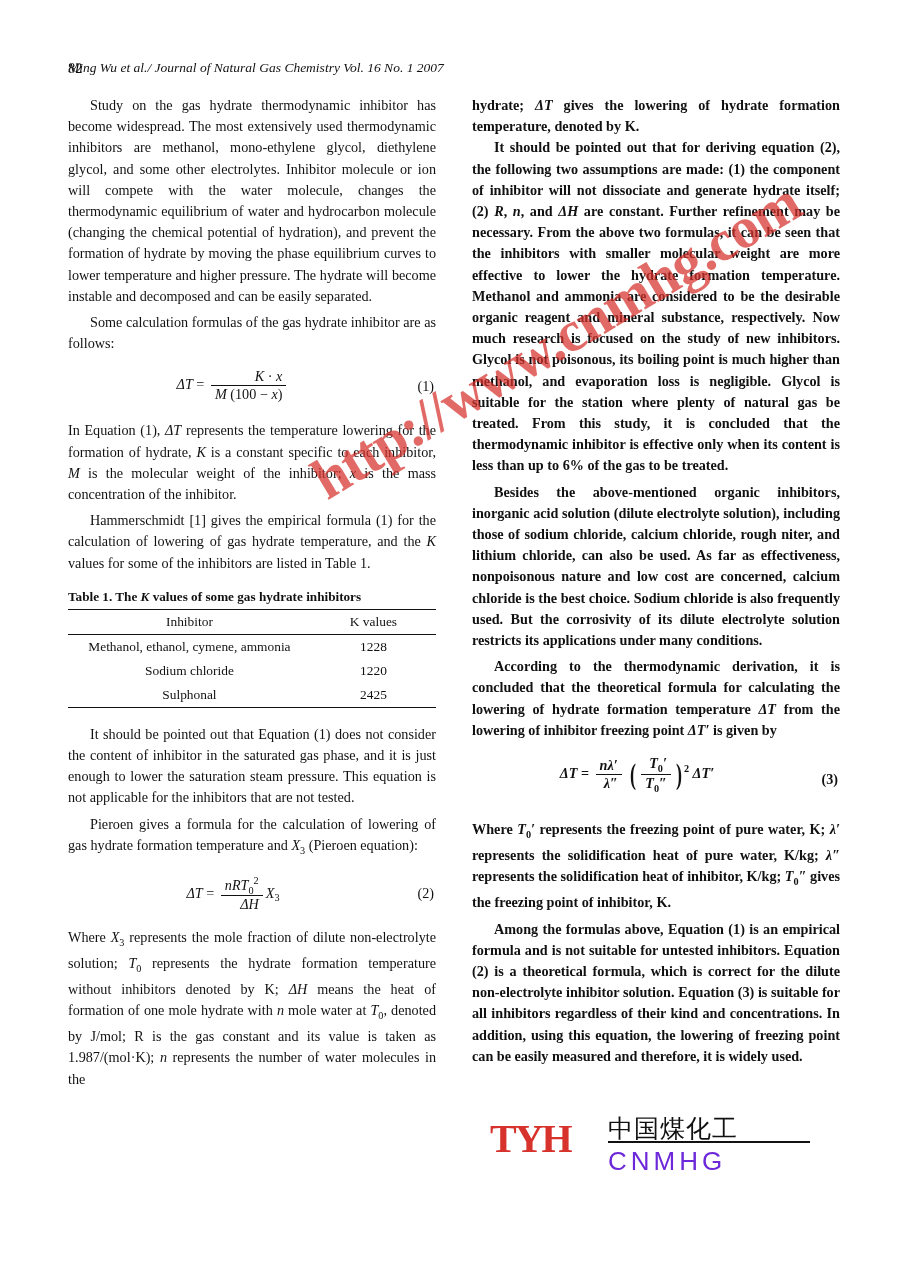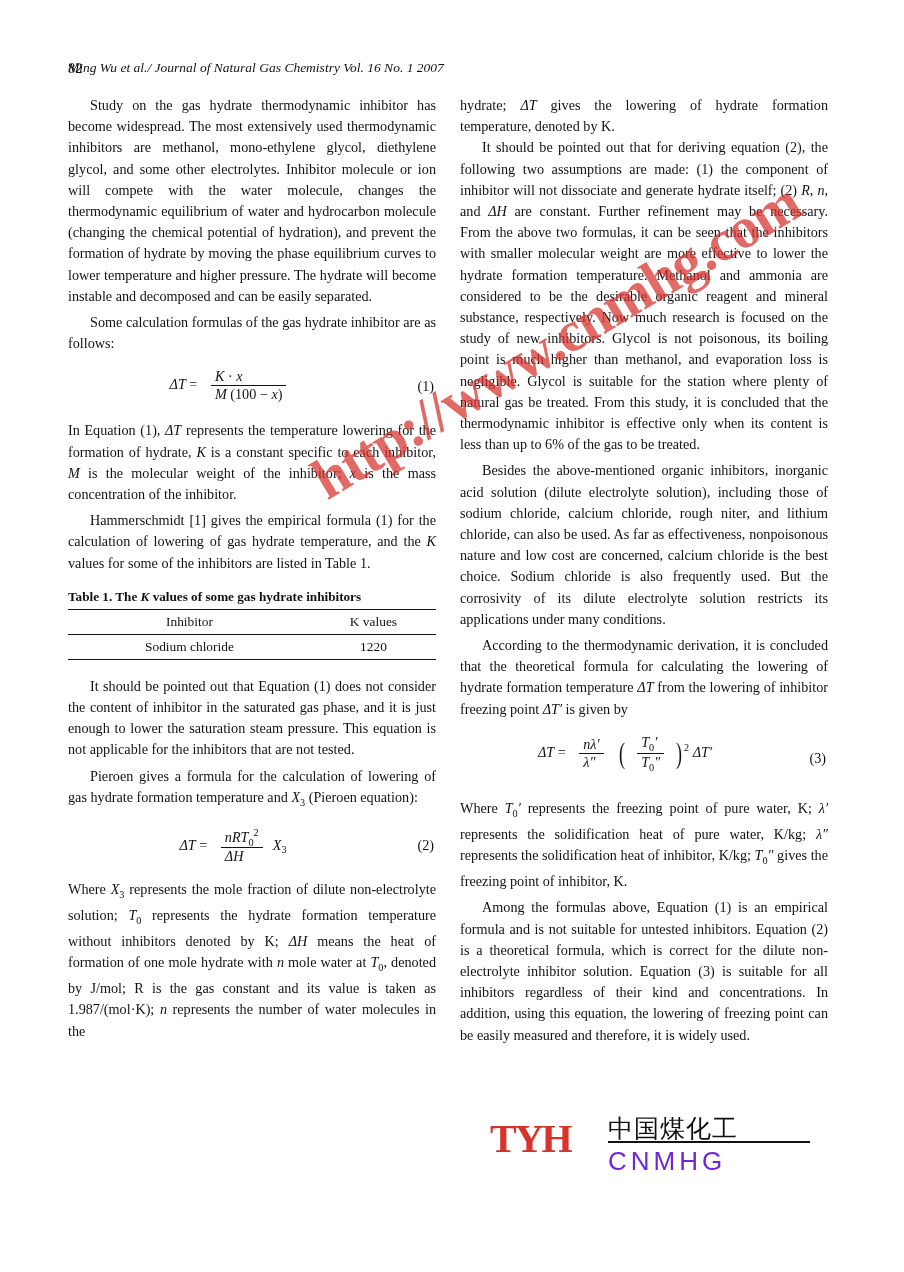--- a/index.html
+++ b/index.html
@@ -35,21 +35,21 @@
     left: 68px; top: 95px;
     width: 772px;
     height: 1140px;
   }
   .col {
     position: absolute;
     top: 0;
     width: 368px;
   }
   .col.left { left: 0; }
-  .col.right { left: 392px; }
+  .col.right { left: 404px; font-weight: bold; }
   p {
     margin: 0 0 0 0;
     font-size: 14.2px;
     line-height: 21.2px;
     text-align: justify;
     text-justify: inter-word;
     hyphens: none;
   }
   p.indent { text-indent: 22px; }
   p + p { margin-top: 0px; }
@@ -68,22 +68,22 @@
     top: 6px;
   }
   .eq .num {
     position: absolute;
     right: 2px;
     top: 16px;
   }
   .frac {
     display: inline-block;
     vertical-align: middle;
-    text-align: left;
-    margin: 0 10px;
+    text-align: right;
+    margin: 0 3px;
   }
   .frac .top { display:block; padding: 0 4px; border-bottom: 1px solid #111; }
   .frac .bot { display:block; padding: 0 4px; }
   .math { font-style: italic; }
   sub { font-size: 0.72em; font-style: normal; }
   sup { font-size: 0.72em; font-style: normal; }
   .paren-big {
     display: inline-block;
     font-size: 30px;
     vertical-align: middle;
@@ -204,22 +204,30 @@
         <div class="tbl-cap"><span>Table 1.  The </span><span class="it">K</span><span> values of some gas hydrate inhibitors</span></div>
         <table class="khead">
           <thead>
             <tr>
               <th class="c1">Inhibitor</th>
               <th class="c2">K values</th>
             </tr>
           </thead>
           <tbody>
             <tr>
+              <td>Methanol, ethanol, cymene, ammonia</td>
+              <td>1228</td>
+            </tr>
+            <tr>
               <td>Sodium chloride</td>
               <td>1220</td>
+            </tr>
+            <tr>
+              <td>Sulphonal</td>
+              <td>2425</td>
             </tr>
           </tbody>
         </table>
       </div>
 
       <p class="indent" style="margin-top:16px">It should be pointed out that Equation (1) does not consider the content of inhibitor in the saturated gas phase, and it is just enough to lower the saturation steam pressure. This equation is not applicable for the inhibitors that are not tested.</p>
 
       <p class="indent sp"><span>Pieroen gives a formula for the calculation of lowering of gas hydrate formation temperature and </span><span class="math">X</span><sub>3</sub><span> (Pieroen equation):</span></p>
 
       <div class="eq">

